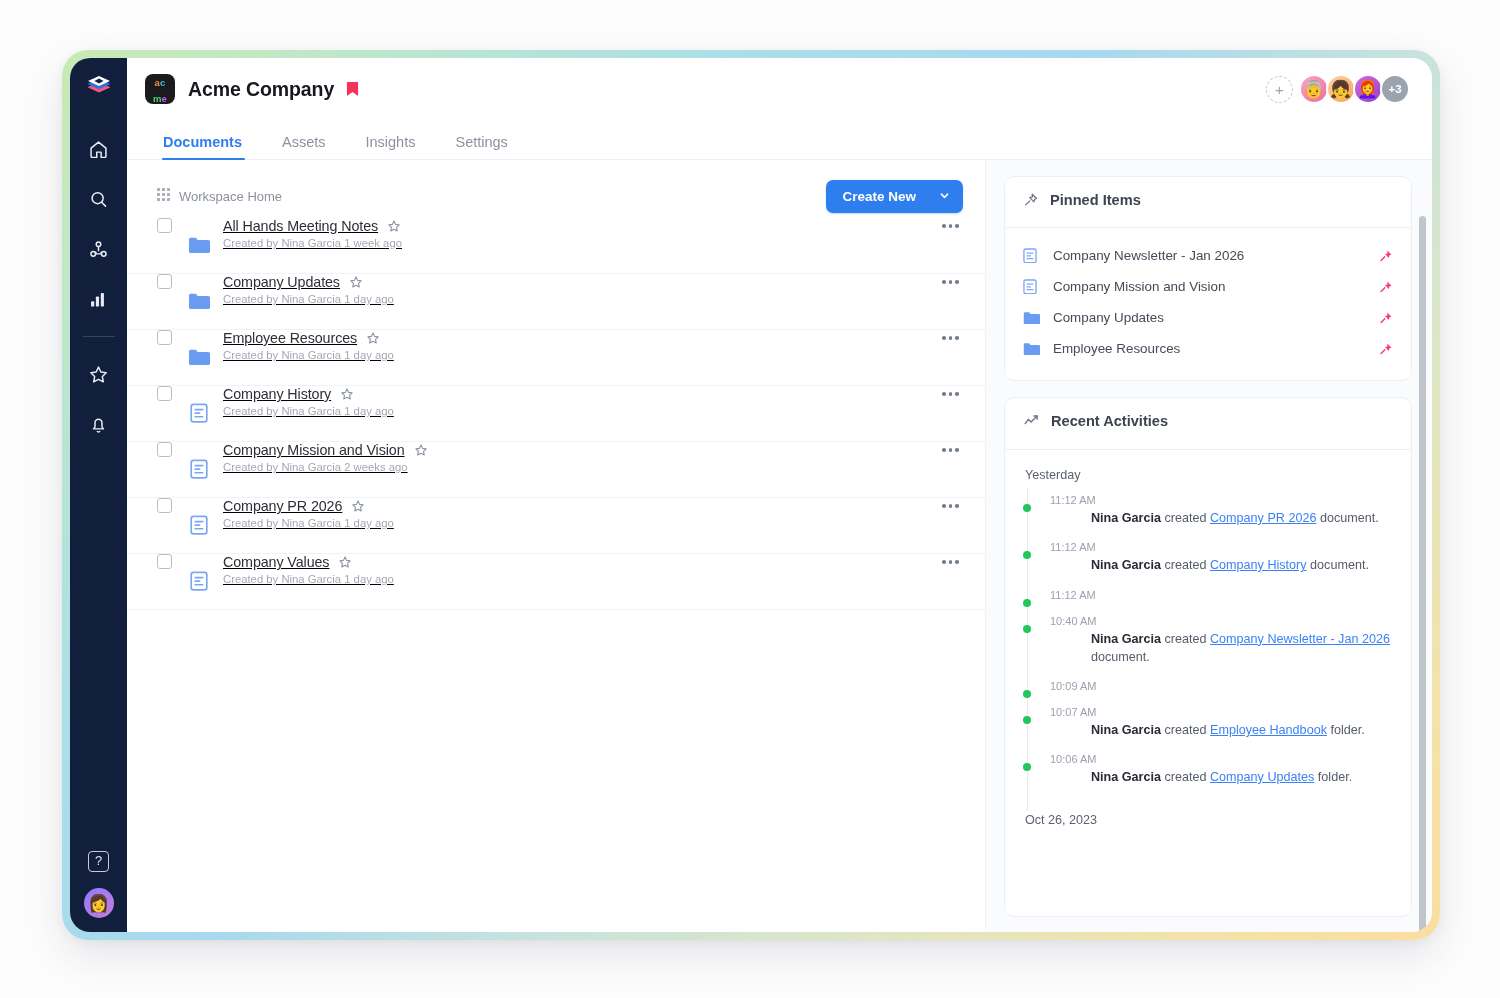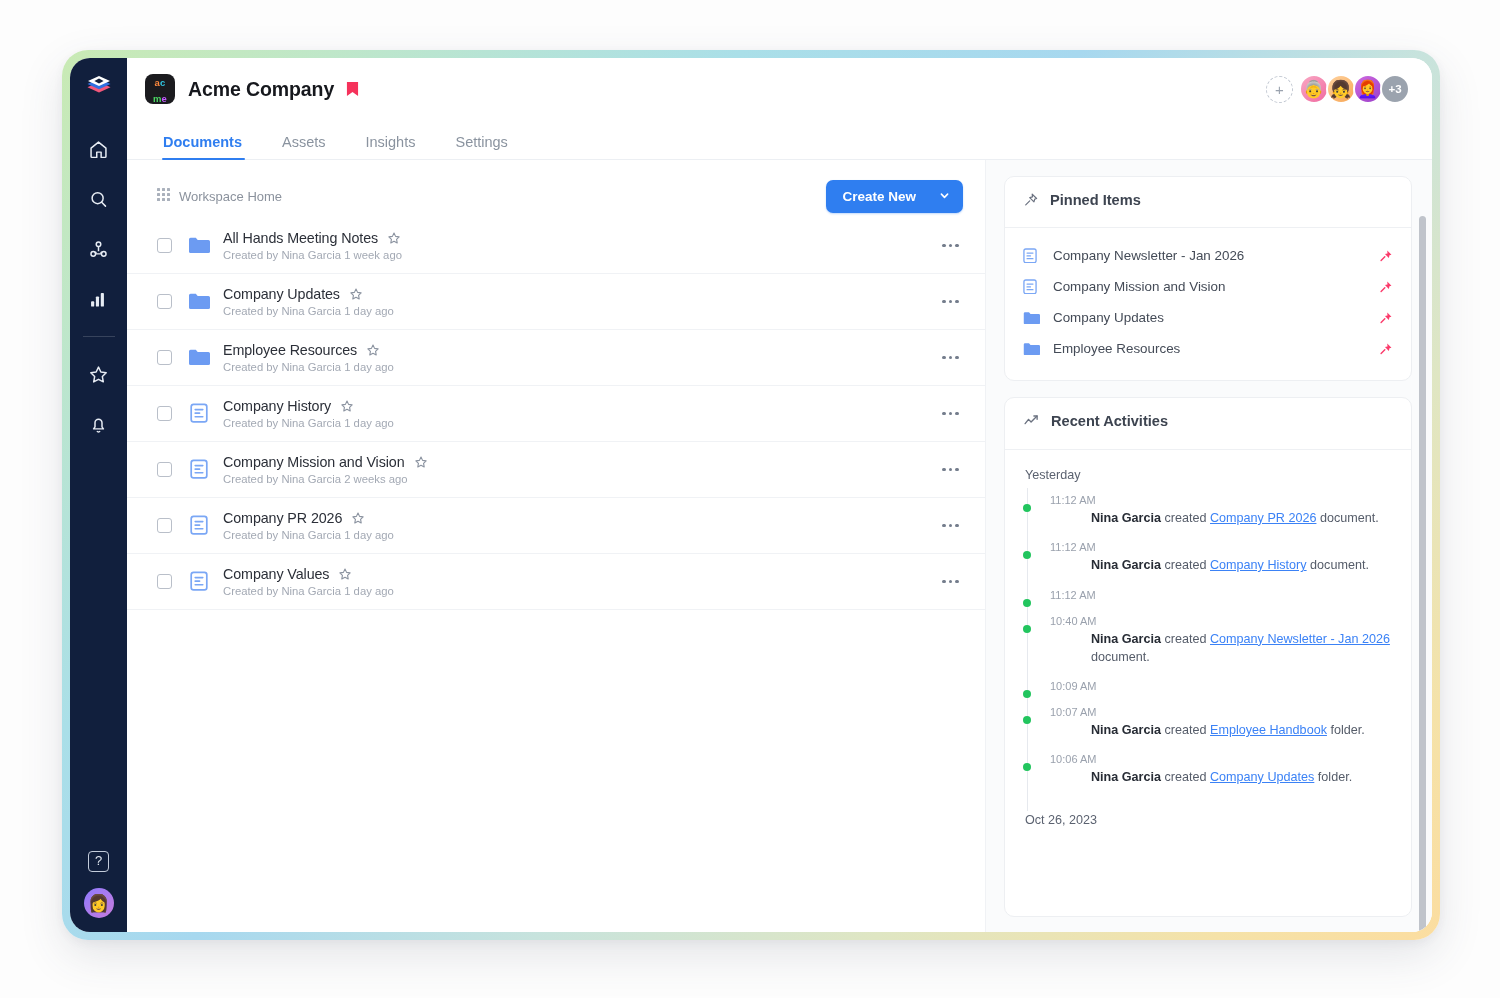--- a/index.html
+++ b/index.html
@@ -128,23 +128,24 @@
   #create-new {
     margin-left: auto; background: #2f7ef0; color: #fff; border: none;
     height: 33px; padding: 0 13px 0 16px; border-radius: 7px;
     font-size: 13.5px; font-weight: 700; cursor: pointer;
     display: flex; align-items: center; gap: 23px;
     font-family: "Liberation Sans", sans-serif;
     box-shadow: 0 1px 2px rgba(47,126,240,.3);
   }
   #doc-list { margin-top: 2px; }
   .doc-row {
-    display: flex; align-items: center; height: 56px;
+    display: flex; height: 56px;
     padding: 0 22px 0 30px; border-bottom: 1px solid #f0f2f5; cursor: pointer;
     position: relative;
+    text-decoration: underline;
   }
   .row-check {
     width: 15px; height: 15px; border: 1.5px solid #b9bfc9; border-radius: 3px;
     flex: 0 0 15px; cursor: pointer; background: #fff;
   }
   .row-icon { margin-left: 16px; width: 22px; flex: 0 0 22px;
               display: flex; align-items: center; justify-content: center; }
   .row-text { margin-left: 13px; min-width: 0; }
   .row-title-line { display: flex; align-items: center; gap: 9px; }
   .row-title { font-size: 14.3px; color: #2b2f38; font-weight: 400; letter-spacing:-.1px; }

